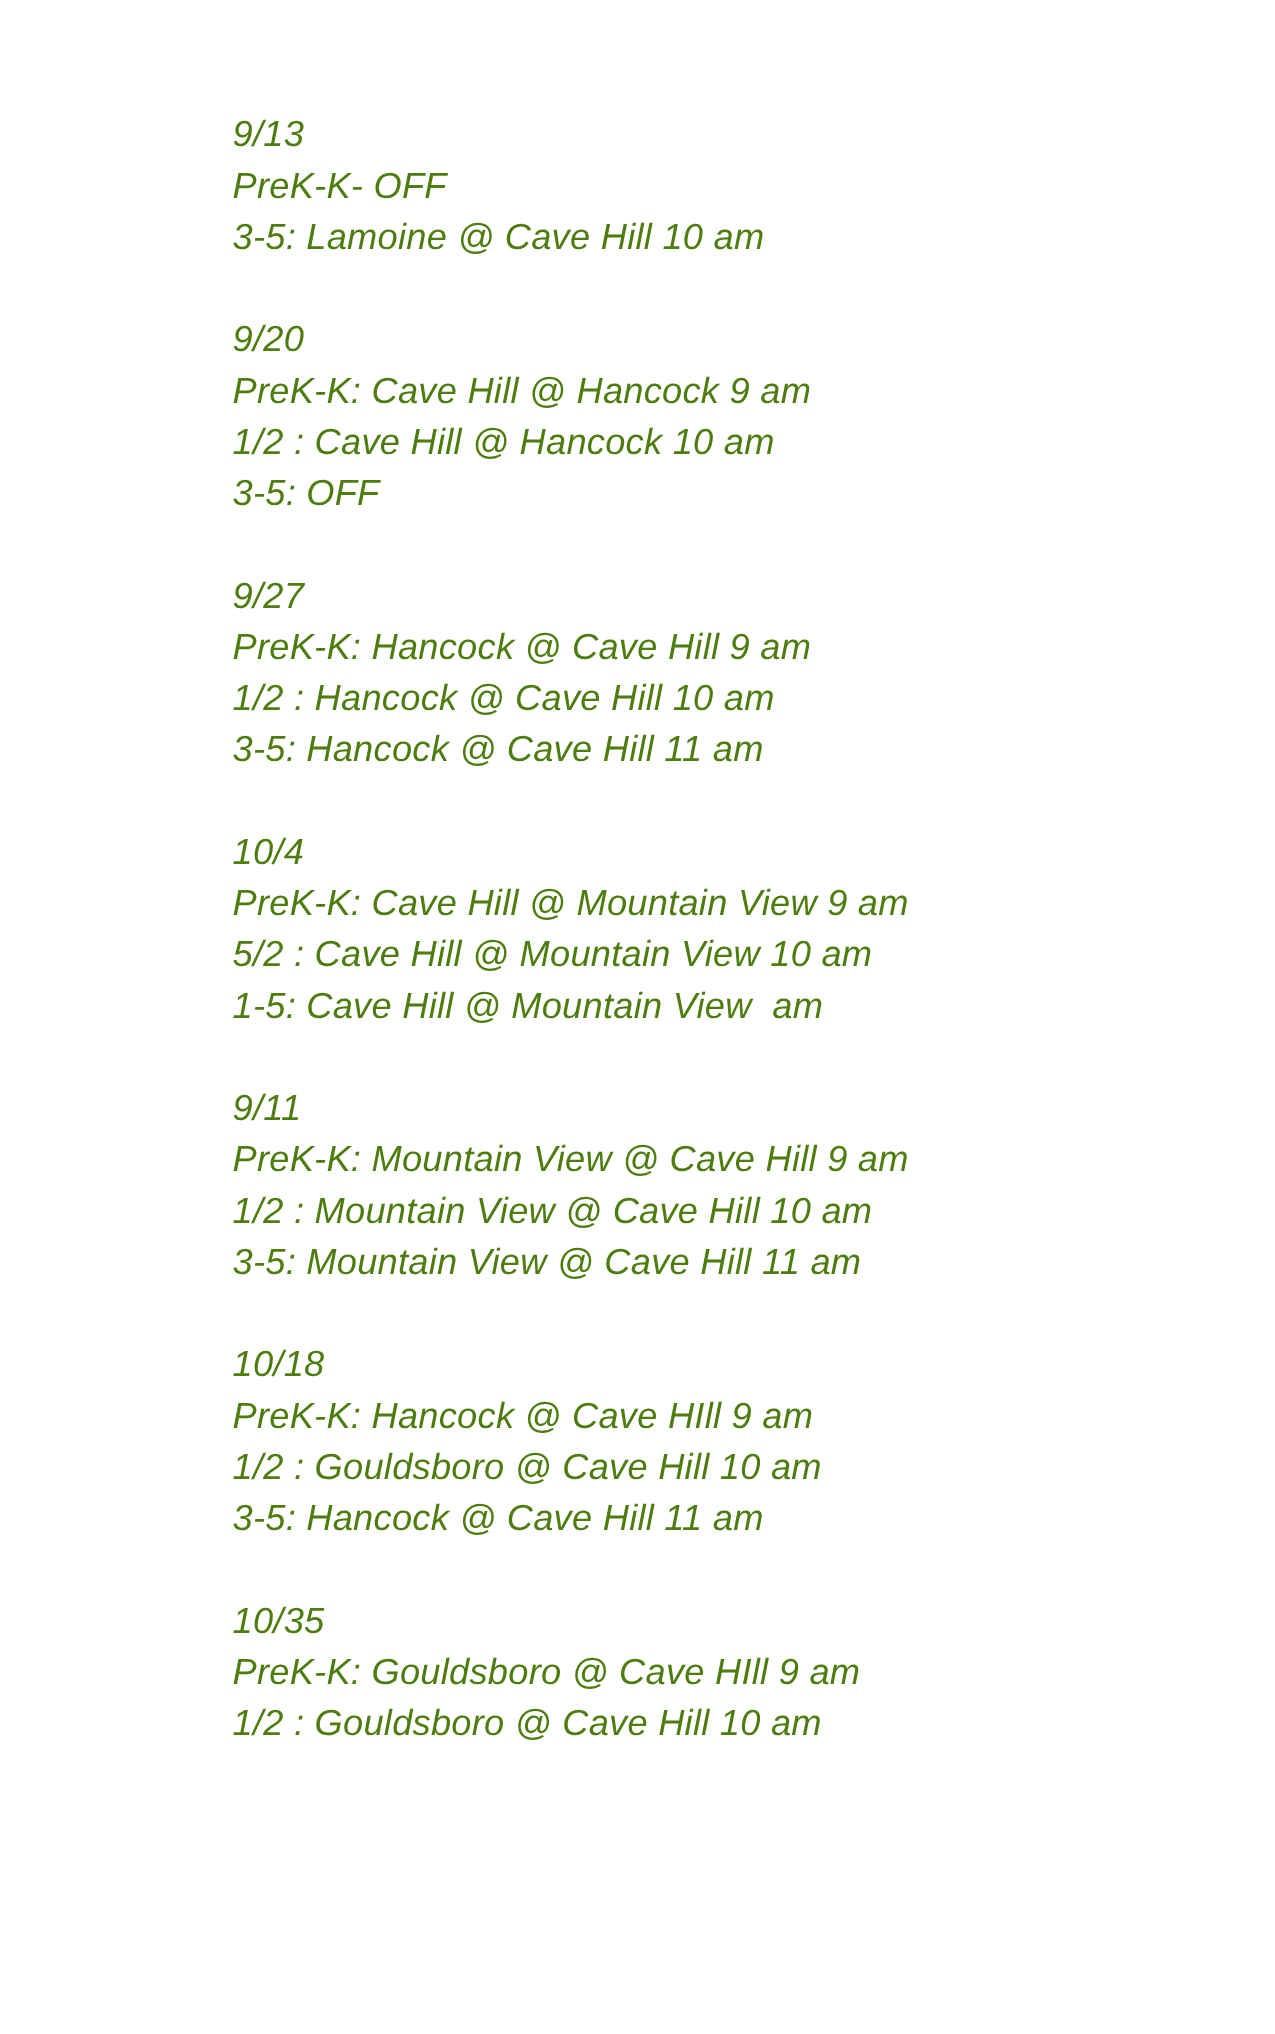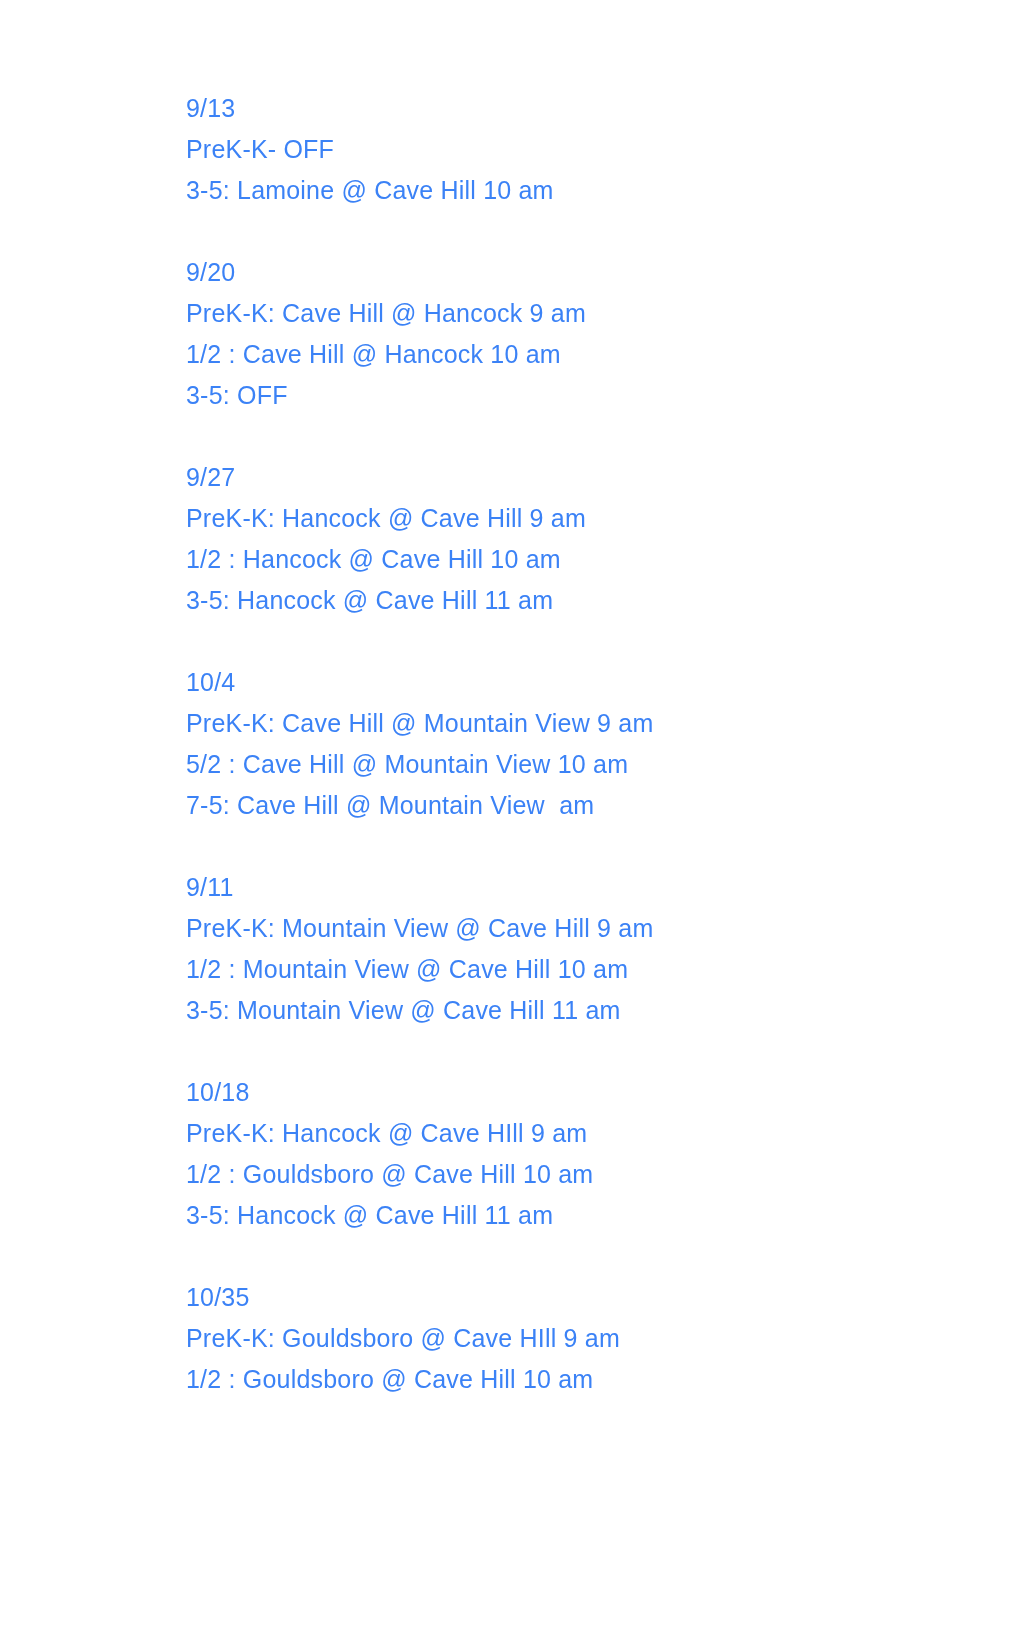--- a/index.html
+++ b/index.html
@@ -18,25 +18,26 @@
     height: 1627px;
     background: #ffffff;
     box-sizing: border-box;
     padding: 88px 40px 0 186px;
   }
   .schedule-block {
     margin-bottom: 41px; 
   }
   .schedule-date,
   .schedule-line {
-    font-size: 25px;
+    font-size: 29px;
     line-height: 41px;
-    color: #3b82f6;
+    color: #4d7c0f;
     letter-spacing: 0.2px;
     white-space: pre-wrap; 
+    font-style: italic;
   }
 </style>
 </head>
 <body>
 
 <div class="doc-page">
 
   <div class="schedule-block">
     <div class="schedule-date">9/13</div>
     <div class="schedule-line">PreK-K- OFF</div>
@@ -54,21 +55,21 @@
     <div class="schedule-date">9/27</div>
     <div class="schedule-line">PreK-K: Hancock @ Cave Hill 9 am</div>
     <div class="schedule-line">1/2 : Hancock @ Cave Hill 10 am</div>
     <div class="schedule-line">3-5: Hancock @ Cave Hill 11 am</div>
   </div>
 
   <div class="schedule-block">
     <div class="schedule-date">10/4</div>
     <div class="schedule-line">PreK-K: Cave Hill @ Mountain View 9 am</div>
     <div class="schedule-line">5/2 : Cave Hill @ Mountain View 10 am</div>
-    <div class="schedule-line">7-5: Cave Hill @ Mountain View  am</div>
+    <div class="schedule-line">1-5: Cave Hill @ Mountain View  am</div>
   </div>
 
   <div class="schedule-block">
     <div class="schedule-date">9/11</div>
     <div class="schedule-line">PreK-K: Mountain View @ Cave Hill 9 am</div>
     <div class="schedule-line">1/2 : Mountain View @ Cave Hill 10 am</div>
     <div class="schedule-line">3-5: Mountain View @ Cave Hill 11 am</div>
   </div>
 
   <div class="schedule-block">

